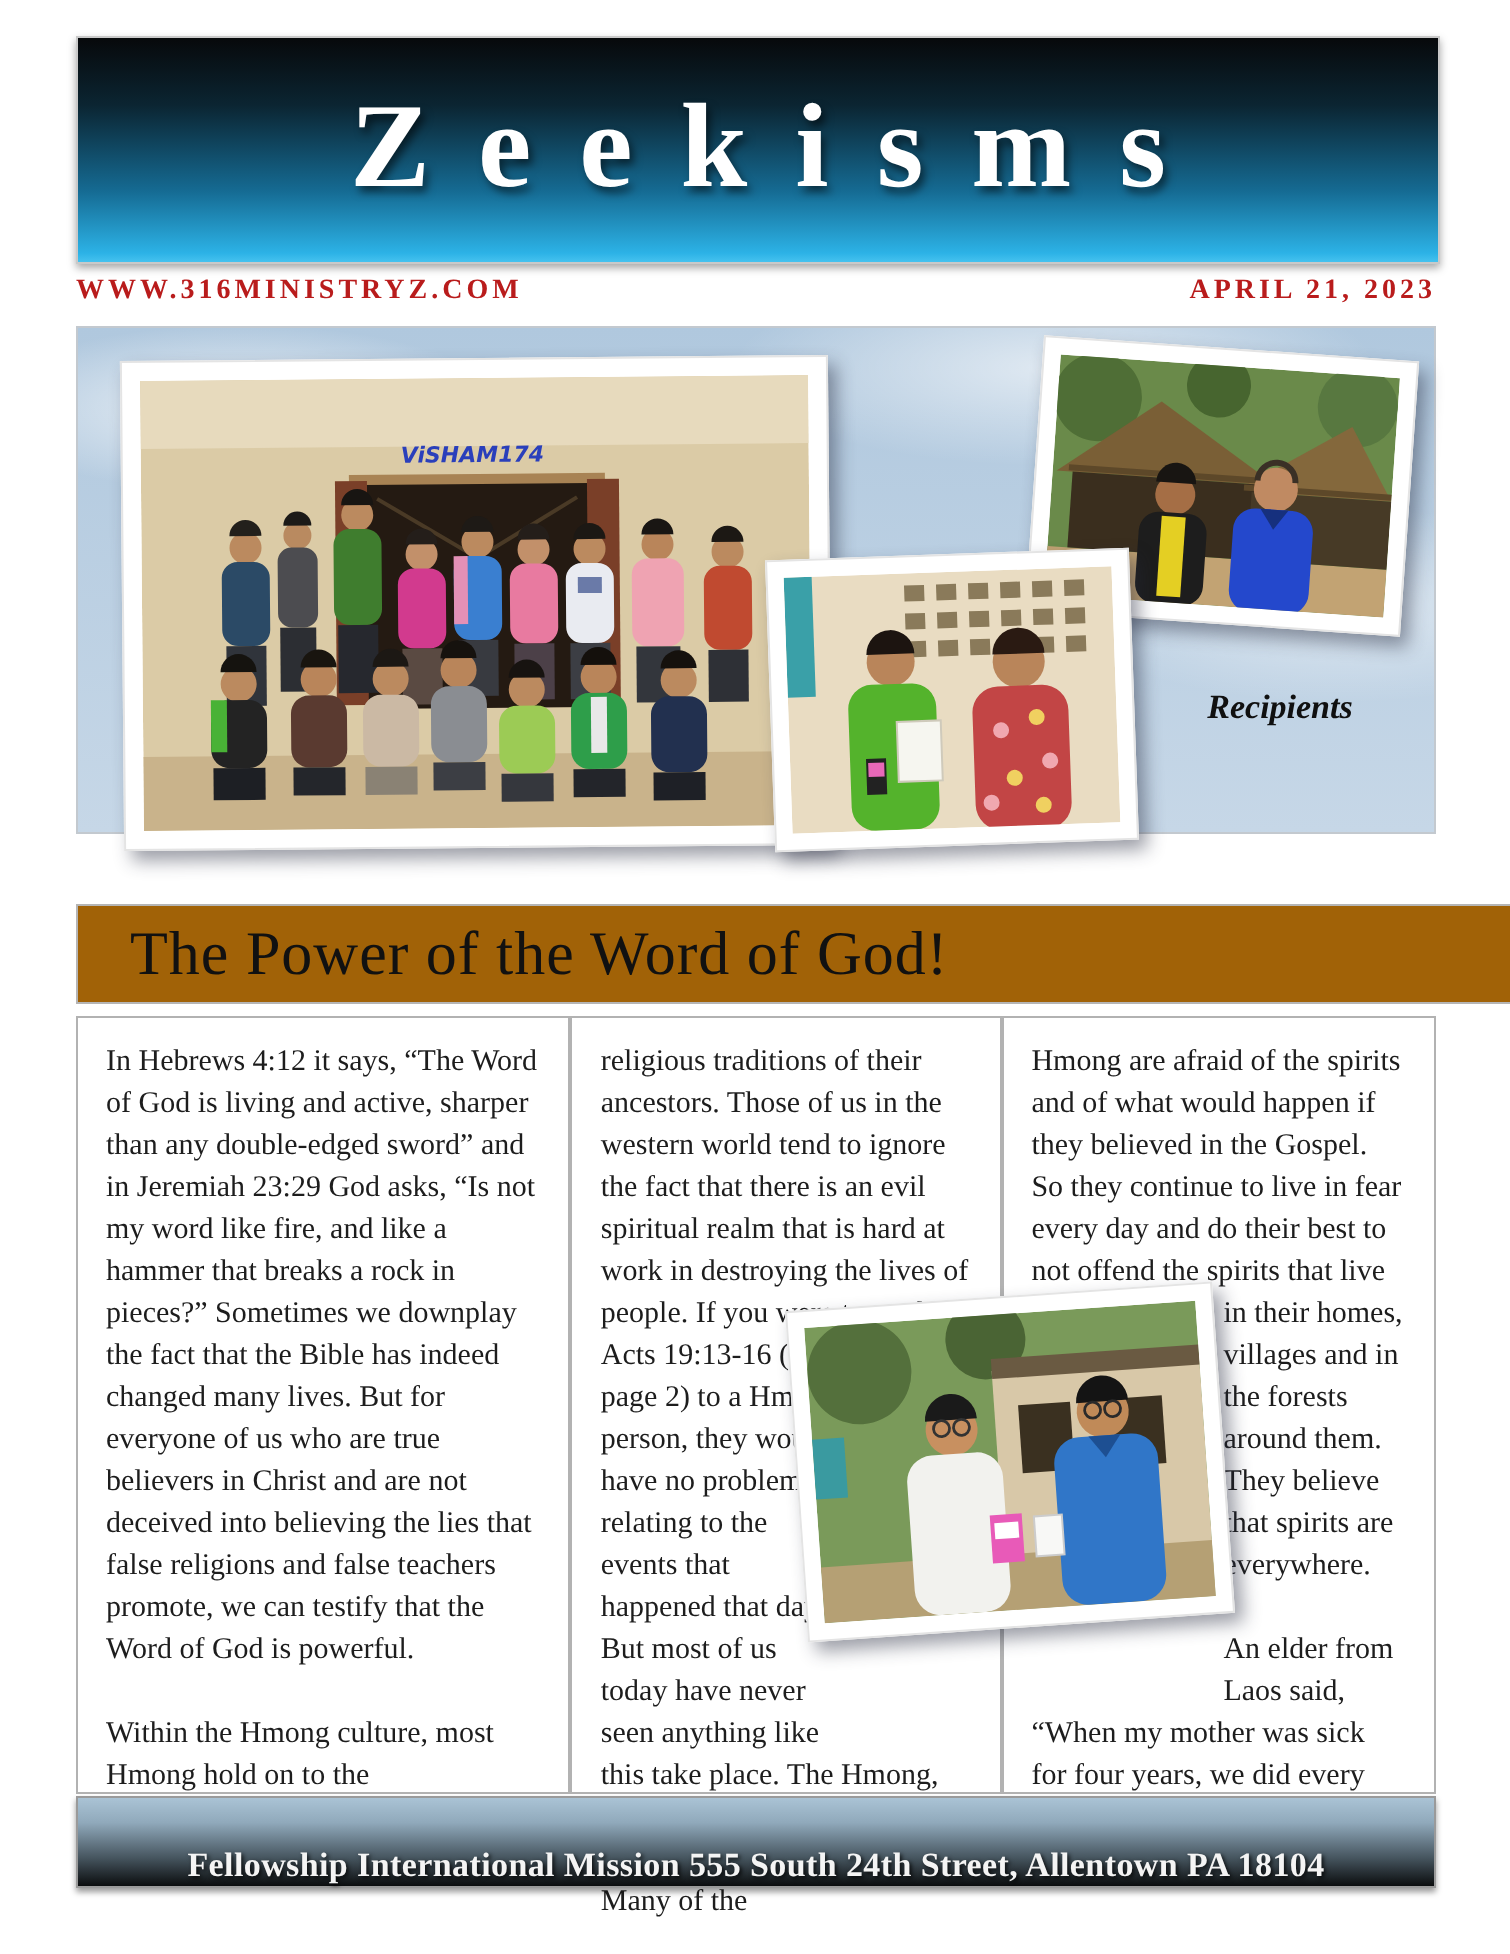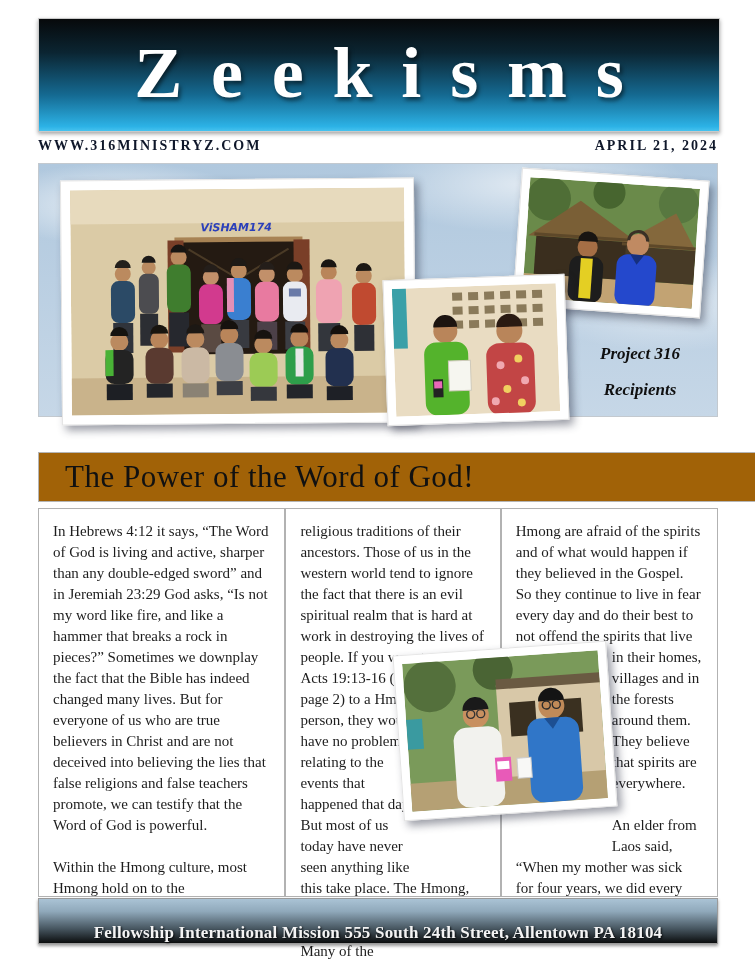--- a/index.html
+++ b/index.html
@@ -8,30 +8,30 @@
     font-family:"Liberation Serif", serif;overflow:hidden;
   }
   
   .masthead{
     position:absolute;left:38px;top:18px;width:680px;height:112px;
     background:linear-gradient(to bottom,#07090b 0%,#0b2532 30%,#156a92 68%,#2cb2e6 96%,#45c2ef 100%);
     border:1px solid #c9c9c9;box-shadow:0 2px 4px rgba(0,0,0,.35);
     text-align:center;
   }
   .masthead h1{
-    margin:0;color:#fff;font-size:72px;font-weight:bold;line-height:108px;
+    margin:0;color:#fff;font-size:60px;font-weight:bold;line-height:108px;
     letter-spacing:.40em;text-indent:.40em;
     text-shadow:2px 3px 4px rgba(0,0,0,.55);
   }
   
   .infobar{
     position:absolute;left:38px;top:133px;width:680px;height:26px;
     display:flex;justify-content:space-between;align-items:center;
   }
-  .infobar span{font-weight:bold;font-size:14px;letter-spacing:2px;color:#0f172a;}
+  .infobar span{font-weight:bold;font-size:14px;letter-spacing:2px;color:#b91c1c;}
   
   .collage{
     position:absolute;left:38px;top:163px;width:680px;height:254px;
     border:1px solid #c3c9cf;box-sizing:border-box;
     background:
       radial-gradient(ellipse 190px 60px at 12% 16%, rgba(255,255,255,.75), rgba(255,255,255,0) 70%),
       radial-gradient(ellipse 230px 70px at 72% 8%, rgba(255,255,255,.6), rgba(255,255,255,0) 70%),
       radial-gradient(ellipse 260px 90px at 46% 88%, rgba(255,255,255,.6), rgba(255,255,255,0) 70%),
       radial-gradient(ellipse 200px 70px at 93% 55%, rgba(255,255,255,.5), rgba(255,255,255,0) 70%),
       linear-gradient(#b0c8de,#c6d7e7);
@@ -90,21 +90,21 @@
 <body>
 
 <div class="page">
 
   <div class="masthead">
     <h1>Zeekisms</h1>
   </div>
 
   <div class="infobar">
     <span>WWW.316MINISTRYZ.COM</span>
-    <span>APRIL 21, 2024</span>
+    <span>APRIL 21, 2023</span>
   </div>
 
   <div class="collage">
 
     <div class="polaroid ph-group">
       <svg width="334" height="225" viewBox="0 0 334 225">
         <rect x="0" y="0" width="334" height="225" fill="#dbcba6"></rect>
         <rect x="0" y="0" width="334" height="34" fill="#e7dabd"></rect>
         <rect x="0" y="188" width="334" height="37" fill="#c9b38b"></rect>
         <rect x="104" y="48" width="128" height="7" fill="#a88354"></rect>
@@ -289,21 +289,20 @@
             <circle cx="8" cy="28" r="4" fill="#f0d060"></circle>
           <circle cx="14" cy="50" r="4" fill="#f0a8b0"></circle>
             <circle cx="-4" cy="58" r="4" fill="#f0d060"></circle>
           <circle cx="-16" cy="70" r="4" fill="#f0a8b0"></circle>
             <circle cx="10" cy="72" r="4" fill="#f0d060"></circle>
         </g>
       </svg>
     </div>
 
     <div class="collage-caption">
-      <div>Project 316</div>
       <div>Recipients</div>
     </div>
   </div>
 
   <div class="headline-box">
     <h2>The Power of the Word of God!</h2>
   </div>
 
   <div class="columns">
     <div class="col">

